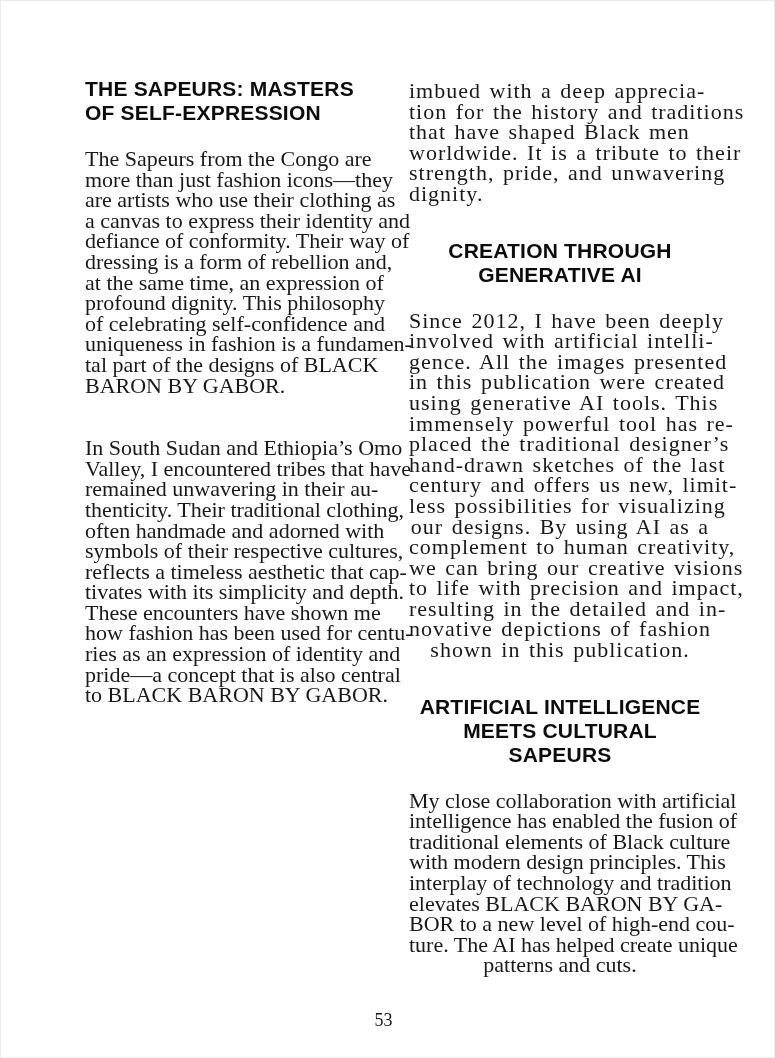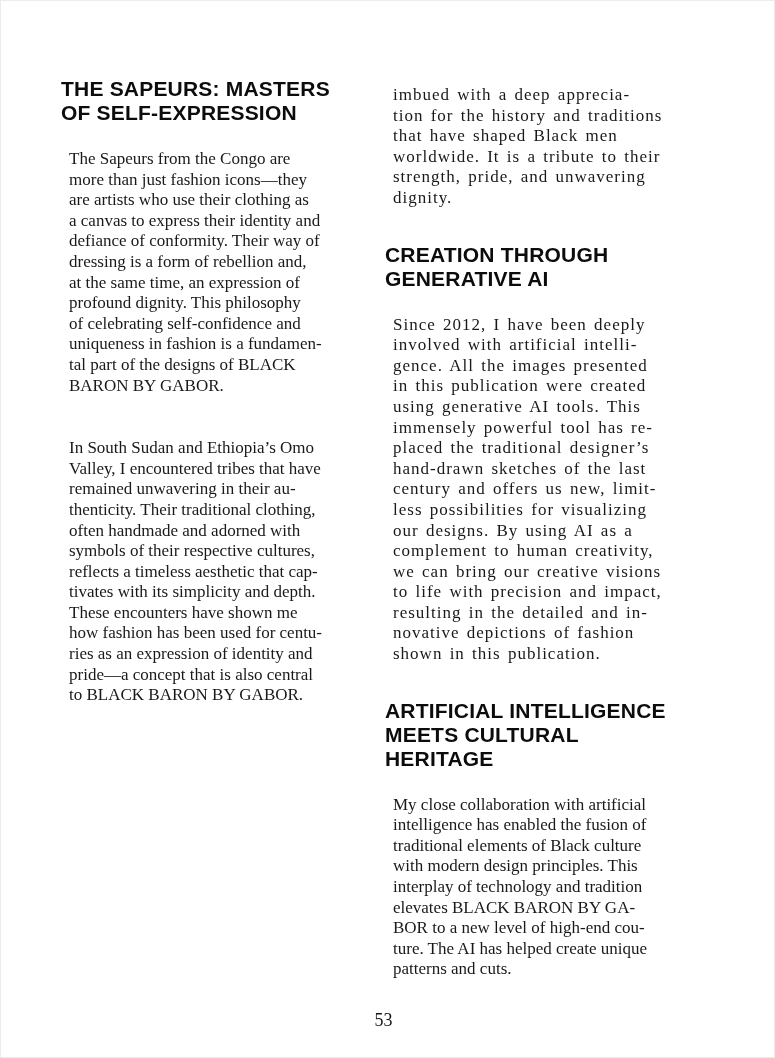--- a/index.html
+++ b/index.html
@@ -13,51 +13,51 @@
     height: 1058px;
     background: #ffffff;
     box-sizing: border-box;
     border: 1px solid #ececec;
     font-family: "Liberation Serif", serif;
     color: #161616;
     overflow: hidden;
   }
   .cols {
     display: flex;
-    padding: 76px 0 0 60px;
+    padding: 76px 0 0 84px;
     gap: 22px;
   }
   .col {
     width: 302px;
     flex: 0 0 302px;
   }
   .heading {
     font-family: "Liberation Sans", sans-serif;
     font-weight: bold;
     font-size: 21px;
     line-height: 24px;
     letter-spacing: 0.2px;
     margin: 0 0 24px 0;
     white-space: pre-line;
     color: #0c0c0c;
   }
   .body {
-    margin: 8px;
-    font-size: 17px;
+    margin: 0;
+    font-size: 22px;
     line-height: 20.6px;
     white-space: pre;
     color: #191919;
   }
   .body.loose {
     letter-spacing: 1px;
     word-spacing: 2px;
   }
   section { margin: 0; }
   .col section + section { margin-top: 42px; }
-  .col.right section + section { margin-top: 34px; }
+  .col.right section + section { margin-top: 34px; text-align: center; }
   .col.right .sec-first { margin-top: 4px; }
   .page-number {
     position: absolute;
     bottom: 26px;
     left: 0;
     right: 8px;
     text-align: center;
     font-size: 18px;
     color: #151515;
   }
@@ -133,21 +133,21 @@
 complement to human creativity,
 we can bring our creative visions
 to life with precision and impact,
 resulting in the detailed and in-
 novative depictions of fashion
 shown in this publication.</p>
       </section>
 
       <section>
         <h2 class="heading">ARTIFICIAL INTELLIGENCE
-MEETS CULTURAL HERITAGE</h2>
+MEETS CULTURAL SAPEURS</h2>
         <p class="body">My close collaboration with artificial
 intelligence has enabled the fusion of
 traditional elements of Black culture
 with modern design principles. This
 interplay of technology and tradition
 elevates BLACK BARON BY GA-
 BOR to a new level of high-end cou-
 ture. The AI has helped create unique
 patterns and cuts.</p>
       </section>

